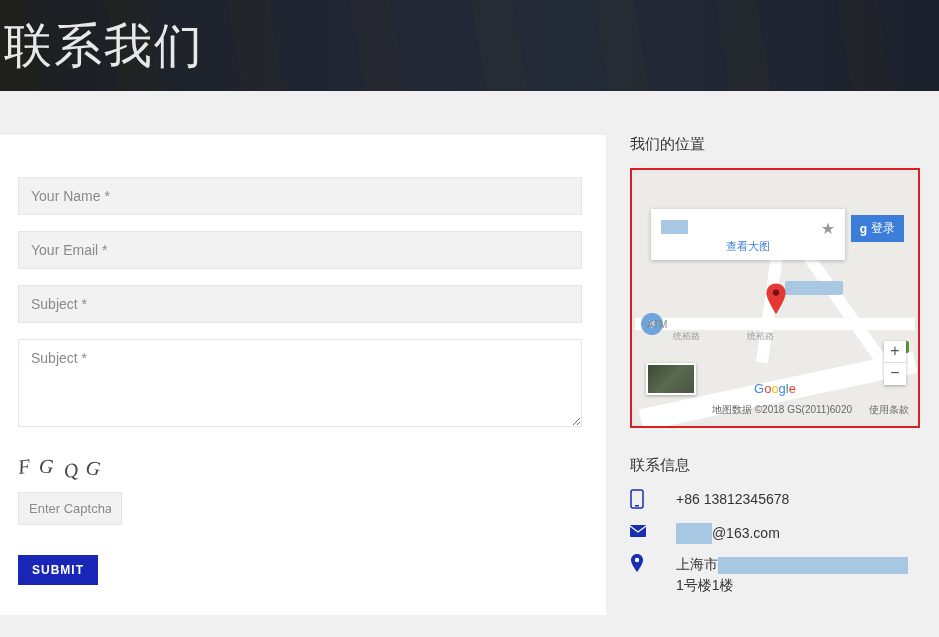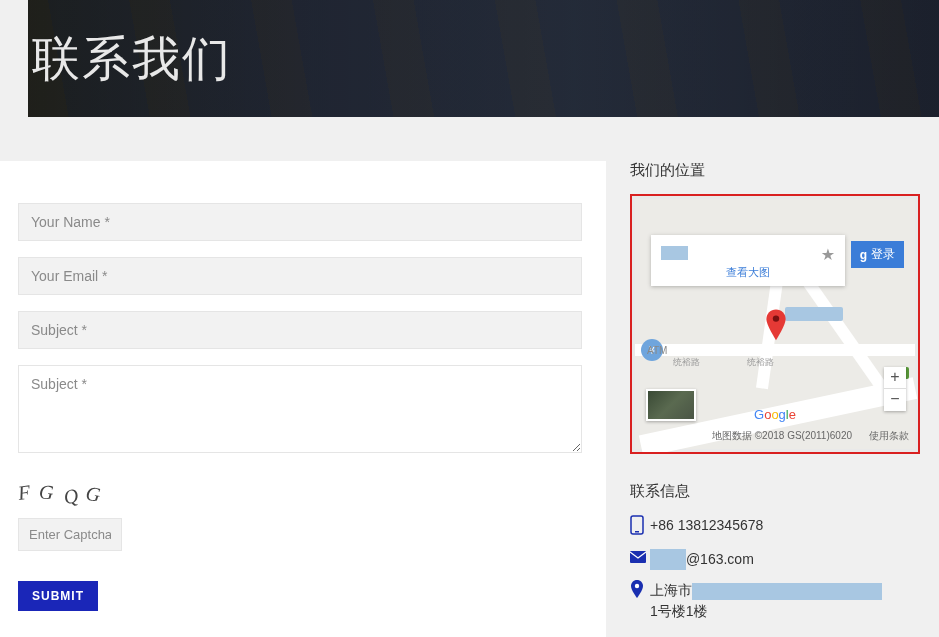--- a/index.html
+++ b/index.html
@@ -1,28 +1,27 @@
 <!DOCTYPE html>
 <html><head>
   <meta charset="utf-8">
   <style>
     * { margin: 0; padding: 0; box-sizing: border-box; }
     body { font-family: "Microsoft YaHei", Arial, sans-serif; background: #f0f0f0; }
     
     .hero {
-      height: 117px;
+      height: 91px;
       background: linear-gradient(rgba(10,20,40,0.7), rgba(10,20,40,0.7)),
                   linear-gradient(90deg, #3a3a2a 0%, #4a5060 30%, #5a6575 60%, #3a4050 100%);
       background-blend-mode: multiply;
       position: relative;
       overflow: hidden;
       display: flex;
       align-items: center;
       padding-left: 4px;
-      margin-left: 28px;
     }
     .hero::before {
       content: '';
       position: absolute;
       inset: 0;
       background: repeating-linear-gradient(80deg, rgba(100,95,80,0.15) 0px, rgba(100,95,80,0.15) 40px, rgba(60,70,90,0.2) 40px, rgba(60,70,90,0.2) 120px);
     }
     .hero-title {
       position: relative;
       color: #e8e8e8;
@@ -197,21 +196,21 @@
     .map-google .b{color:#4285f4}.map-google .r{color:#ea4335}.map-google .y{color:#fbbc05}.map-google .g{color:#34a853}
     .map-footer {
       position:absolute; bottom:6px; right:6px; font-size:10px; color:#666;
       display:flex; gap:17px;
     }
     .map-street-blob {
       position:absolute; left:150px; top:108px; width:58px; height:14px;
       background:#a8c7e2; border-radius:2px;
     }
     
-    .contact-row { display:flex; align-items:flex-start; margin-bottom:10px; gap:4px; }
+    .contact-row { display:flex; align-items:flex-start; margin-bottom:10px; gap:30px; }
     .contact-icon { flex:0 0 16px; color:#1a2fb0; }
     .contact-text { font-size:14px; color:#333; line-height:1.5; }
     .contact-email-mask {
       display:inline-block; background:#a8c7e2; color:#a8c7e2; padding:0 32px 0 0;
     }
     .contact-addr-mask {
       display:inline-block; background:#a8c7e2; color:#a8c7e2; width:190px; height:17px; vertical-align:middle;
     }
   </style>
 </head>

